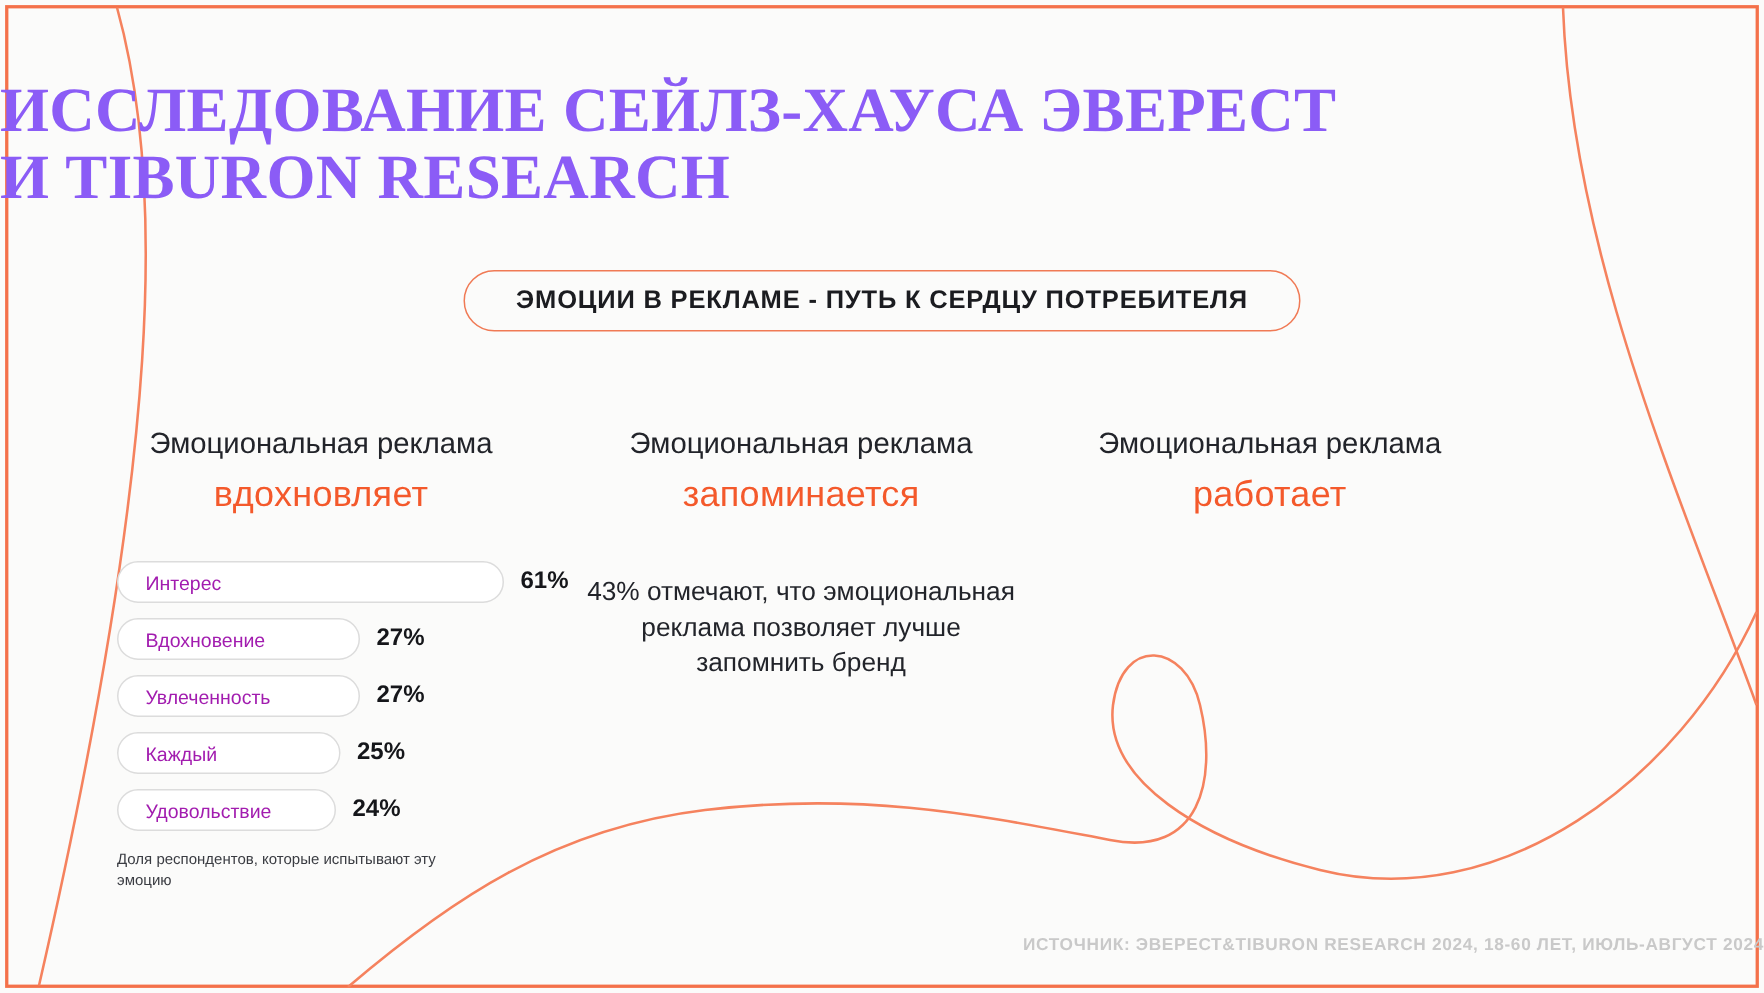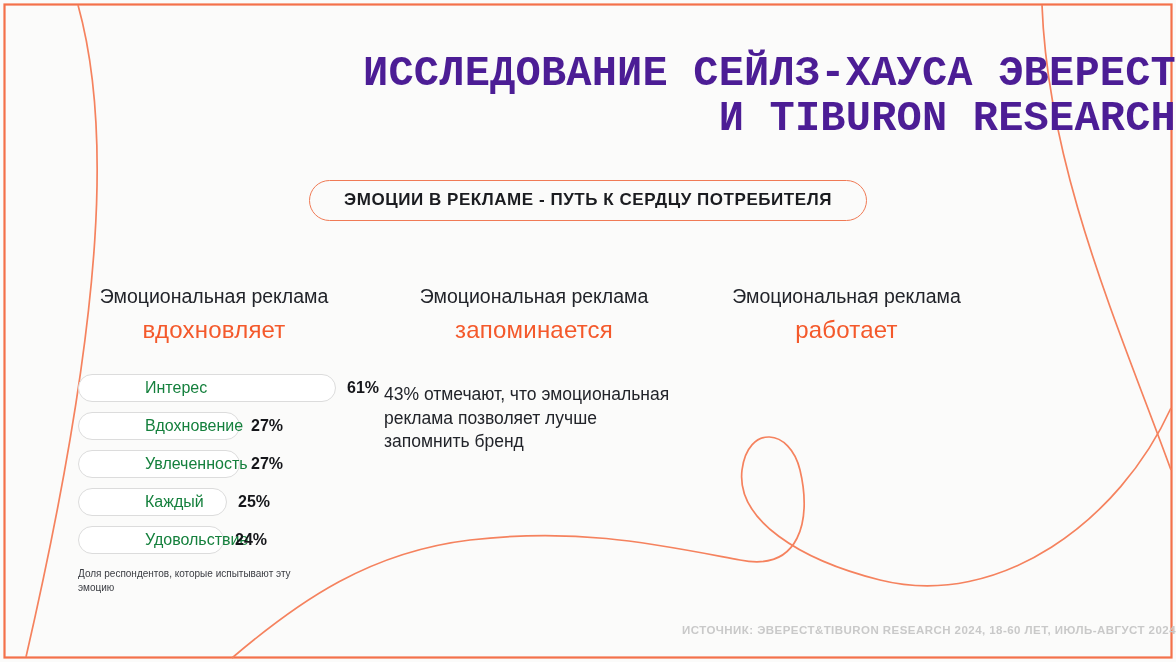--- a/index.html
+++ b/index.html
@@ -31,27 +31,27 @@
     z-index: 2;
     width: 100%;
     height: 100%;
   }
 
   
   .title {
     position: absolute;
     left: 0; right: 0;
     top: 52px;
-    text-align: right;
+    text-align: left;
     font-size: 42px;
     line-height: 1.08;
     font-weight: 700;
     letter-spacing: 0.2px;
-    color: #4c1d95;
-    font-family: Liberation Mono, monospace;
+    color: #8b5cf6;
+    font-family: Liberation Serif, serif;
   }
   .title .line2 { display: block; }
 
   .subtitle-wrap {
     position: absolute;
     left: 0; right: 0;
     top: 180px;
     display: flex;
     justify-content: center;
   }
@@ -114,44 +114,44 @@
     height: 28px;
     border: 1.3px solid #dcdcdc;
     border-radius: 15px;
     background: #ffffff;
     display: flex;
     align-items: center;
     box-sizing: border-box;
     padding-left: 18px;
   }
   .bar-label {
-    font-size: 16px;
-    color: #15803d;
+    font-size: 13px;
+    color: #a21caf;
     white-space: nowrap;
-    margin-left: 48px;
   }
   .bar-value {
     font-size: 16px;
     font-weight: 700;
     color: #15161a;
     margin-left: 11px;
     white-space: nowrap;
   }
 
   .note {
     margin-top: 13px;
     font-size: 10px;
     line-height: 1.35;
     color: #3a3c42;
     width: 230px;
   }
 
   
   .col-body {
     margin-top: 38px;
+    text-align: center;
     font-size: 17.5px;
     line-height: 1.33;
     color: #22242a;
   }
   .col-2 .col-body { width: 300px; margin-left: auto; margin-right: auto; }
   .col-3 .col-body { width: 310px; margin-left: auto; margin-right: auto; }
 
   
   .source {
     position: absolute;

